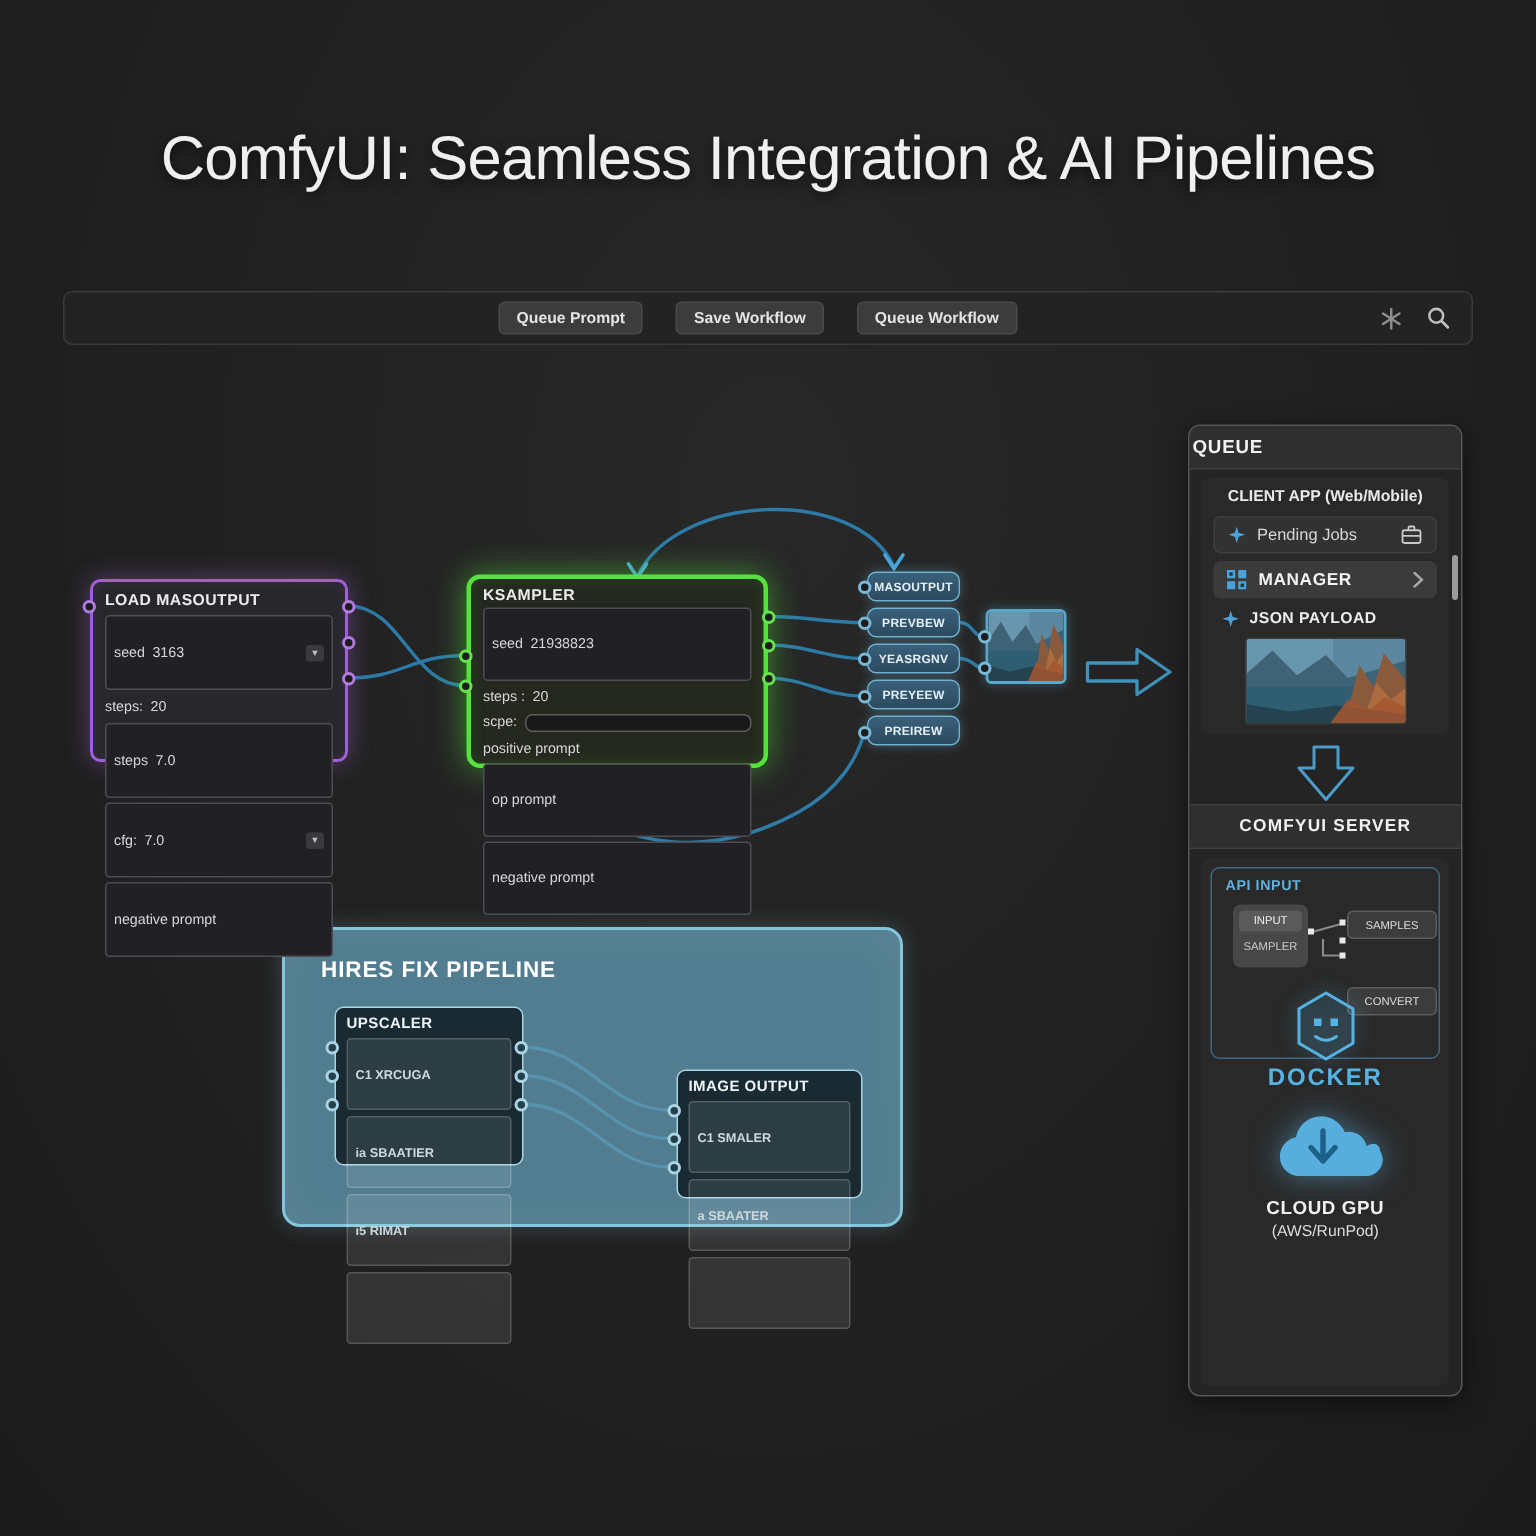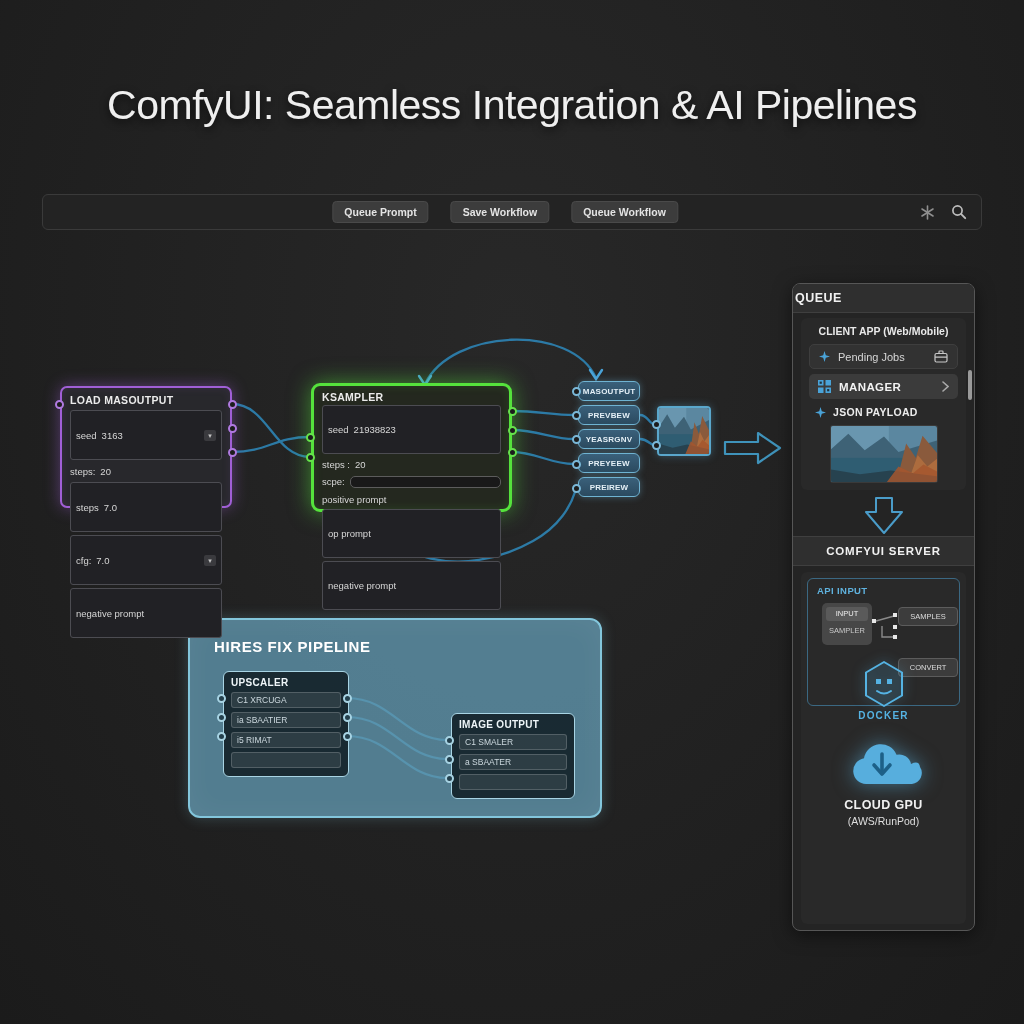--- a/index.html
+++ b/index.html
@@ -92,22 +92,22 @@
     box-shadow:0 0 14px rgba(131,198,220,.25), inset 0 0 30px rgba(255,255,255,.05);
   }
   #hires .panel-title{position:absolute;left:24px;top:18px;font-size:15px;font-weight:bold;color:#fff;letter-spacing:.6px;}
   .hnode{
     position:absolute;box-sizing:border-box;background:rgba(15,27,34,.85);
     border:1.5px solid #a8d4e4;border-radius:6px;padding:5px 7px;z-index:4;
   }
   .hnode .node-title{font-size:10px;color:#eef5f8;margin-bottom:4px;}
   .hrow{
     height:14px;margin-bottom:4px;border-radius:3px;background:rgba(255,255,255,.09);
-    border:1px solid rgba(255,255,255,.18);color:#ccd8de;font-size:8.5px;line-height:14px;padding:0 5px;
-    overflow:hidden;white-space:nowrap;
+    border:1px solid rgba(255,255,255,.18);color:#ccd8de;font-size:8.5px;line-height:14px;padding:16px 5px;
+    overflow:hidden;white-space:nowrap;font-weight:bold;
   }
   #up{left:33px;top:51px;width:126px;height:106px;}
   #io{left:261px;top:93px;width:124px;height:86px;}
 
   
   #qpanel{
     position:absolute;left:792px;top:283px;width:183px;height:648px;z-index:3;box-sizing:border-box;
     background:#242424;border:1.5px solid #565656;border-radius:8px;overflow:hidden;
     box-shadow:0 4px 18px rgba(0,0,0,.5);
   }
@@ -149,21 +149,21 @@
     background:#5a5a5a;border-radius:3px;font-size:7.5px;color:#eee;text-align:center;height:14px;line-height:14px;overflow:hidden;
   }
   #api-left-node .cell2{background:transparent;color:#c9c9c9;margin-top:3px;}
   .api-mini{
     position:absolute;width:58px;height:17px;background:#3c3c3c;border:1px solid #5c5c5c;border-radius:4px;
     color:#ddd;font-size:7.5px;text-align:center;line-height:17px;overflow:hidden;
   }
   #api-samples{left:90px;top:28px;}
   #api-convert{left:90px;top:52px;margin-top:27px;}
   #docker-wrap{position:absolute;left:50%;transform:translateX(-50%);top:88px;filter:drop-shadow(0 0 6px rgba(85,179,227,.6));}
-  #docker-label{position:absolute;left:0;right:0;top:138px;text-align:center;color:#55b3e3;font-size:10px;font-weight:bold;letter-spacing:1.2px;}
+  #docker-label{position:absolute;left:0;right:0;top:138px;text-align:center;color:#55b3e3;font-size:16px;font-weight:bold;letter-spacing:1.2px;}
   #cloud-wrap{position:absolute;left:50%;transform:translateX(-50%);top:166px;filter:drop-shadow(0 0 10px rgba(90,176,221,.55));}
   #cloudgpu-label{position:absolute;left:0;right:0;top:226px;text-align:center;color:#f0f0f0;font-size:12.5px;font-weight:bold;letter-spacing:.4px;}
   #cloudsub-label{position:absolute;left:0;right:0;top:243px;text-align:center;color:#dedede;font-size:10.5px;}
 
   svg{display:block;}
   #wires{position:absolute;left:0;top:0;z-index:2;pointer-events:none;}
   .arrow-shape{position:absolute;z-index:2;}
 </style>
 </head>
 <body>

